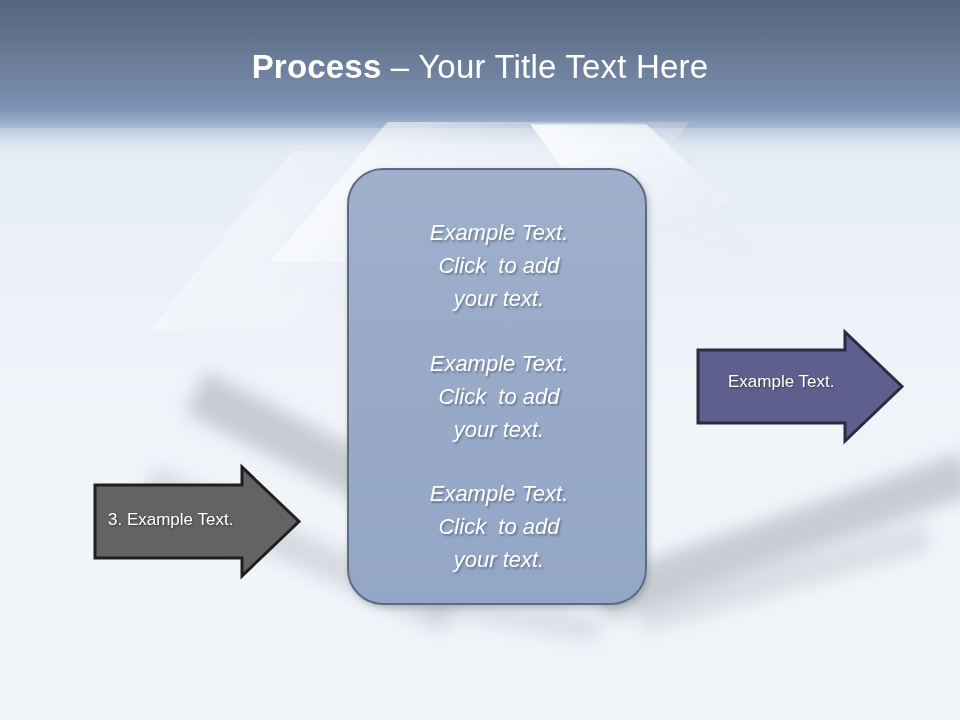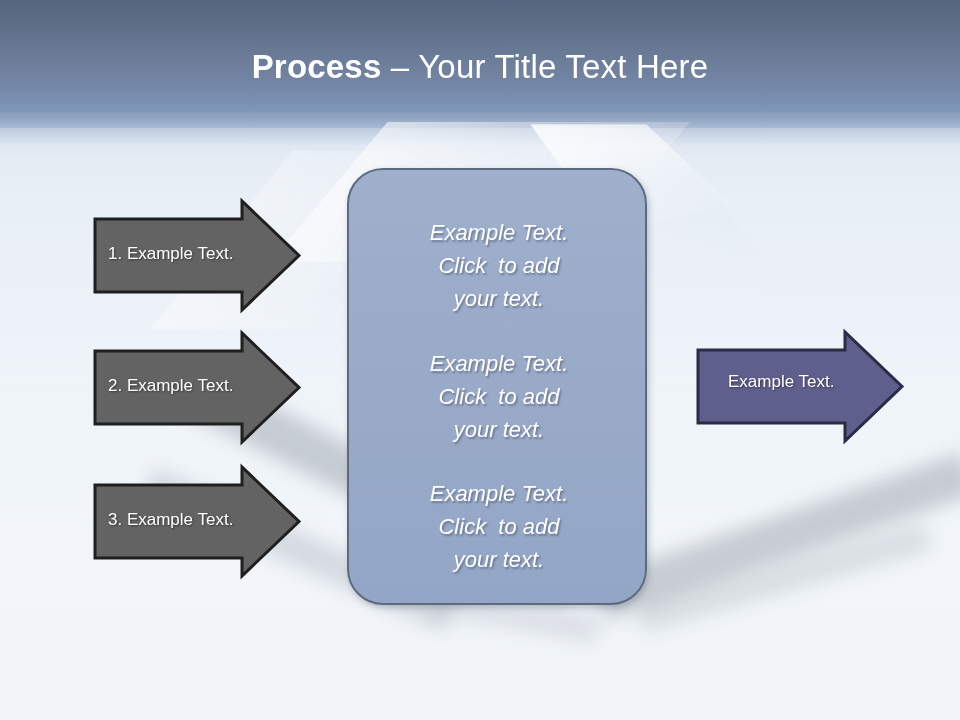--- a/index.html
+++ b/index.html
@@ -232,33 +232,21 @@
   <div class="ribbon ribbon-b"></div>
 
   <div class="streak streak-left"></div>
   <div class="streak streak-left2"></div>
   <div class="streak streak-right"></div>
   <div class="streak streak-right2"></div>
   <div class="streak streak-down"></div>
 
   <div class="title"><span class="strong">Process</span><span class="light"> – Your Title Text Here</span></div>
 
-  <div class="arrow arrow-gray-1">
-    <svg width="210" height="115" viewBox="0 0 210 115">
-      <path d="M 3 21 L 150 21 L 150 3 L 207 57.5 L 150 112 L 150 94 L 3 94 Z" fill="#636363" stroke="#1f1f1f" stroke-width="3" stroke-linejoin="miter"></path>
-    </svg>
-    <span class="arrow-label">1. Example Text.</span>
-  </div>
-
-  <div class="arrow arrow-gray-2">
-    <svg width="210" height="115" viewBox="0 0 210 115">
-      <path d="M 3 21 L 150 21 L 150 3 L 207 57.5 L 150 112 L 150 94 L 3 94 Z" fill="#636363" stroke="#1f1f1f" stroke-width="3" stroke-linejoin="miter"></path>
-    </svg>
-    <span class="arrow-label">2. Example Text.</span>
-  </div>
+
 
   <div class="arrow arrow-gray-3">
     <svg width="210" height="115" viewBox="0 0 210 115">
       <path d="M 3 21 L 150 21 L 150 3 L 207 57.5 L 150 112 L 150 94 L 3 94 Z" fill="#636363" stroke="#1f1f1f" stroke-width="3" stroke-linejoin="miter"></path>
     </svg>
     <span class="arrow-label">3. Example Text.</span>
   </div>
 
   <div class="center-card">
     <div class="center-text-group ctg-1">

